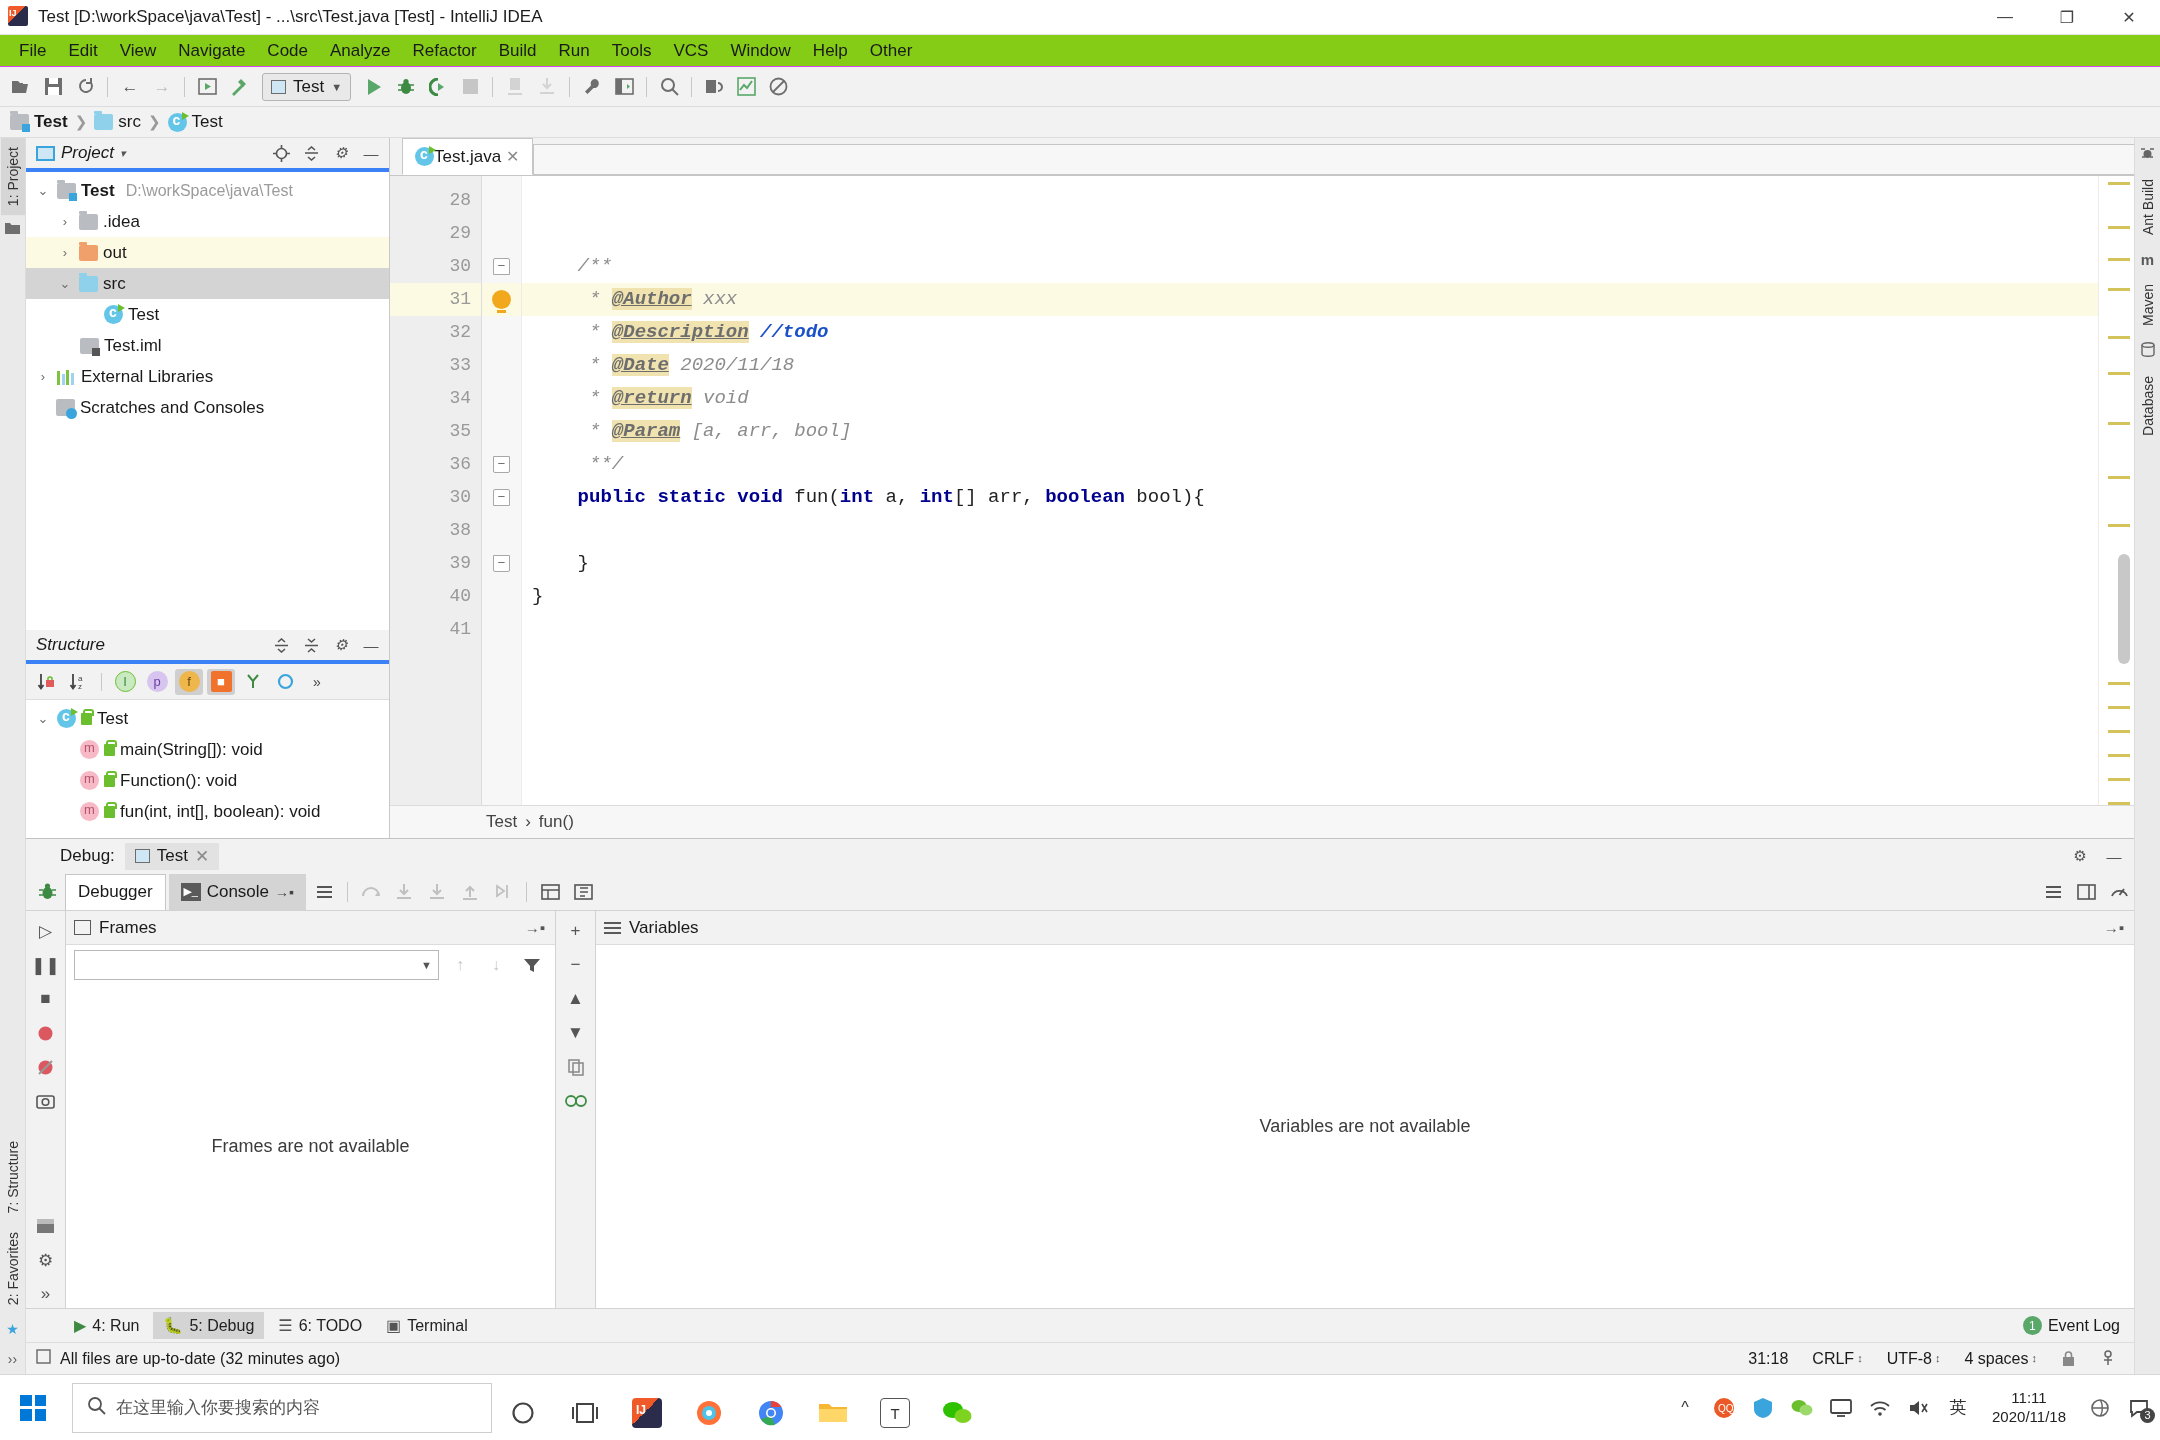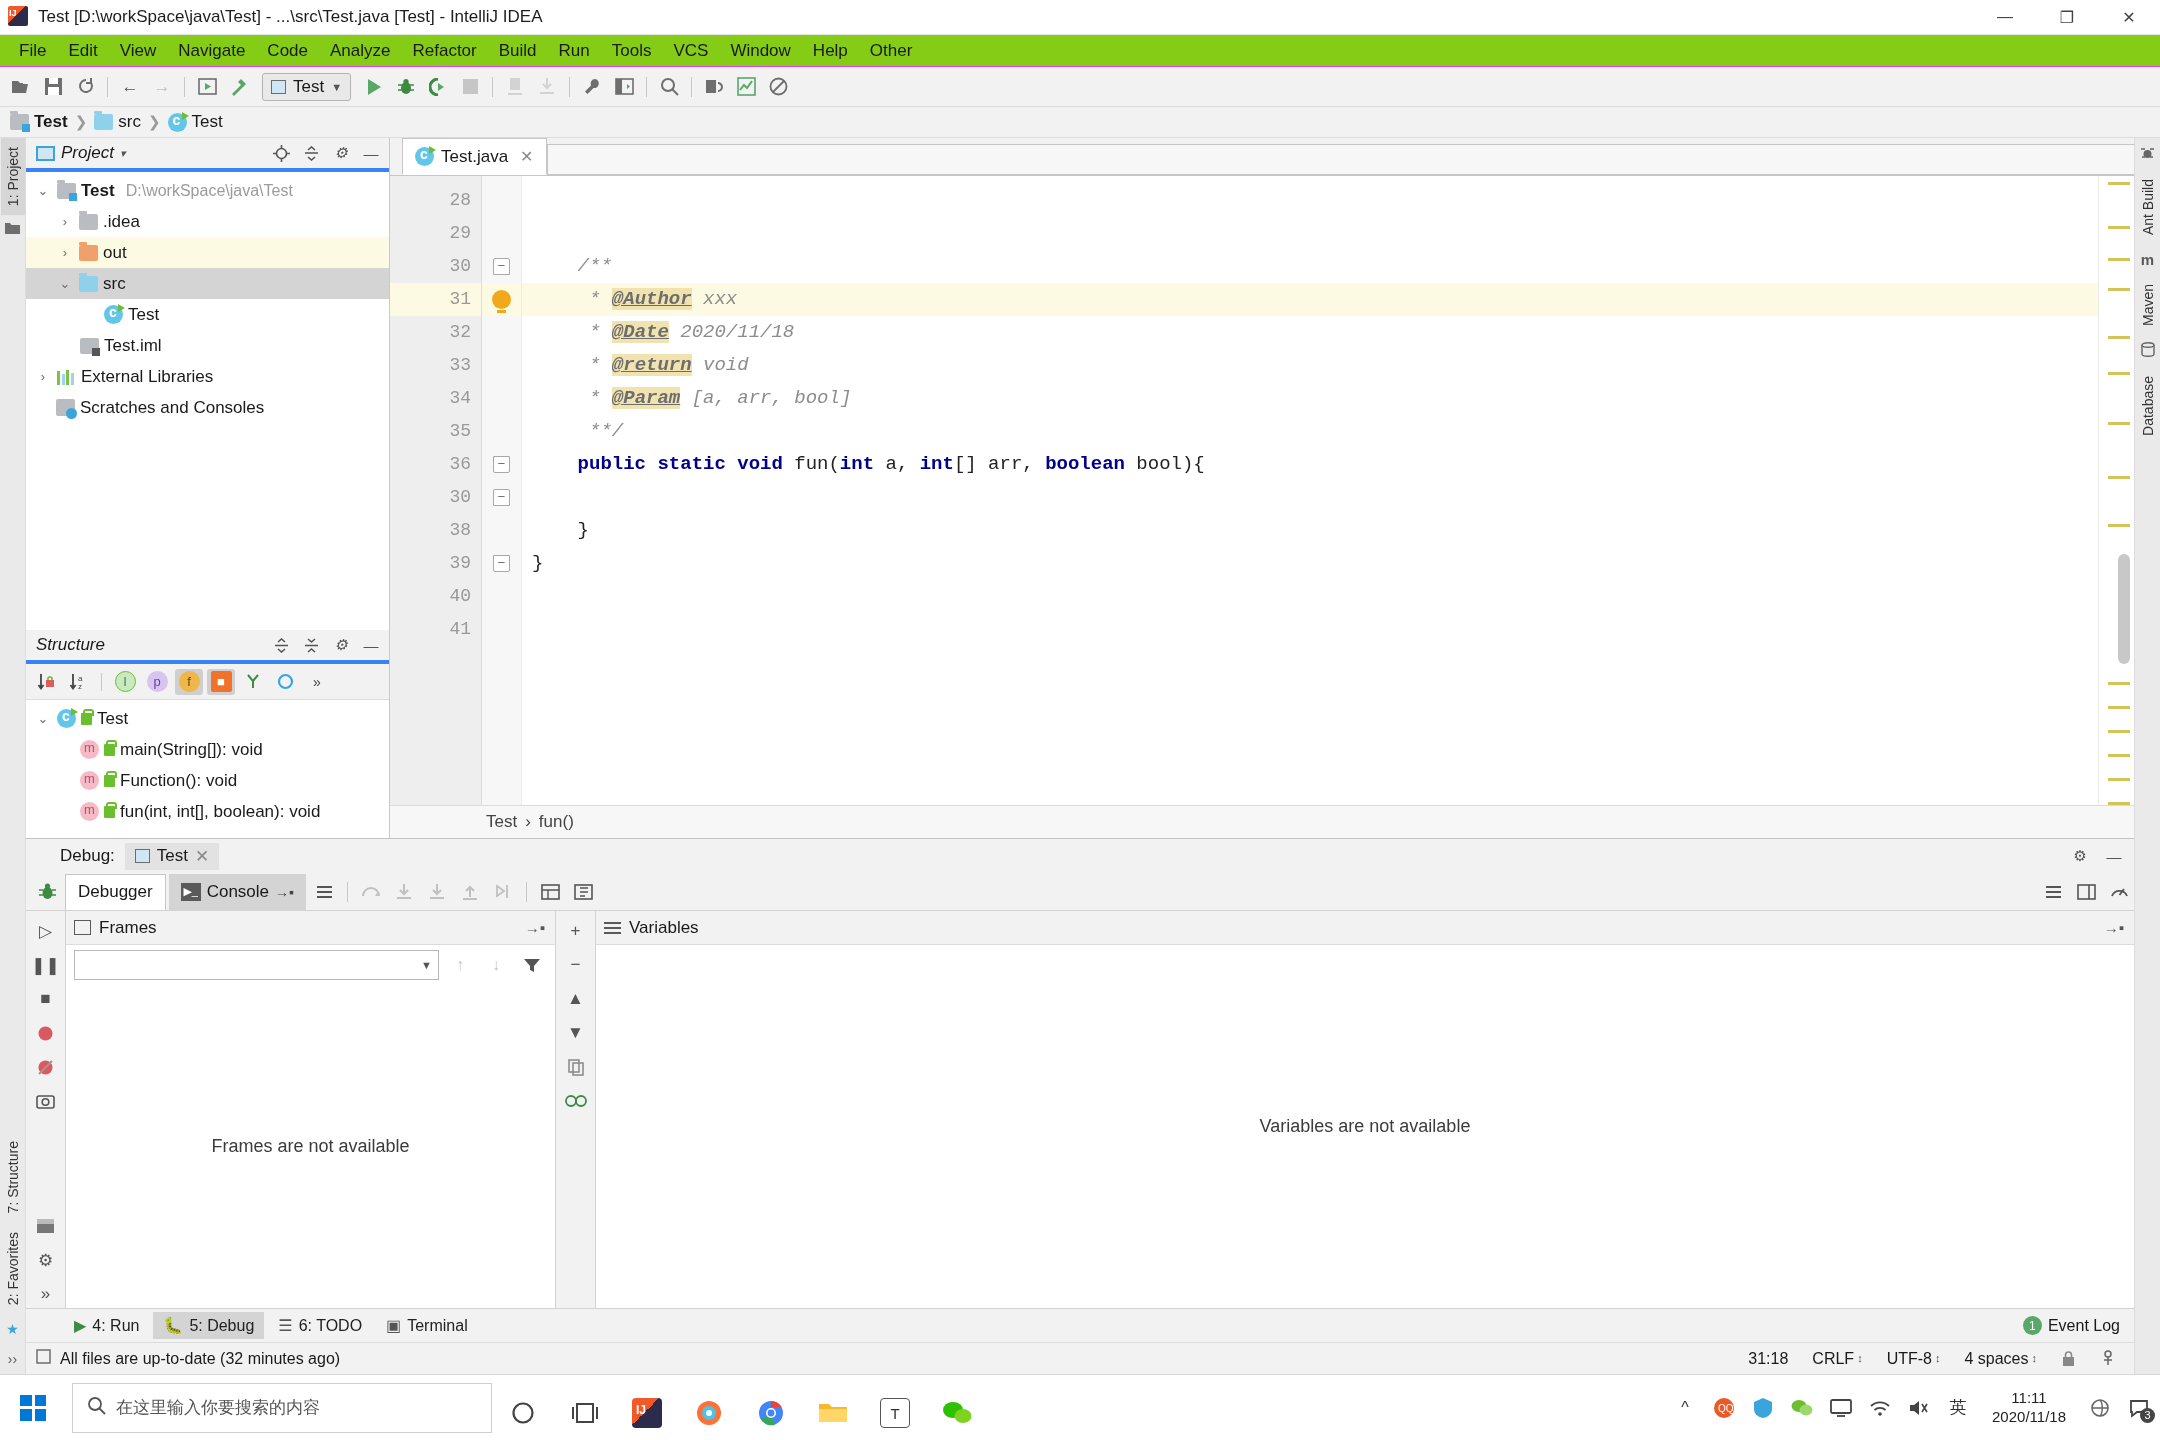--- a/index.html
+++ b/index.html
@@ -118,21 +118,21 @@
   .struct-tb{height:36px;display:flex;align-items:center;gap:4px;padding:0 6px;
              background:#f2f2f2;border-bottom:1px solid #dcdcdc;flex:0 0 36px;}
   .sbtn{width:28px;height:26px;display:flex;align-items:center;justify-content:center;font-size:14px;color:#444;border-radius:3px;}
   .sbtn.on{background:#cfcfcf;}
   .badge{width:21px;height:21px;border-radius:50%;display:flex;align-items:center;justify-content:center;font-size:13px;color:#fff;}
 
   
   .editor-col{flex:1 1 auto;display:flex;flex-direction:column;min-width:0;background:#fff;}
   .tabstrip{height:38px;background:#f2f2f2;display:flex;align-items:flex-end;flex:0 0 38px;
             border-bottom:1px solid #c6c6c6;}
-  .etab{height:37px;display:flex;align-items:center;gap:7px;padding:0 12px;background:#fff;
+  .etab{height:37px;display:flex;align-items:center;padding:0 12px;background:#fff;
         border:1px solid #c6c6c6;border-bottom:1px solid #fff;font-size:17px;margin-left:12px;}
   .etab .x{color:#8a8a8a;font-size:16px;margin-left:5px;}
   .tabfill{flex:1 1 auto;height:31px;border:1px solid #c6c6c6;border-right:none;background:#f7f7f7;margin-bottom:0;}
 
   .edit-area{flex:1 1 auto;display:flex;min-height:0;position:relative;overflow:hidden;
              font-family:"Liberation Mono",monospace;}
   .gutter{width:92px;flex:0 0 92px;background:#eeeeee;border-right:1px solid #dcdcdc;
           padding-top:8px;text-align:right;}
   .gline{height:33px;line-height:33px;font-size:18px;color:#999;padding-right:10px;position:relative;}
   .gline.hl{background:#fdfae3;}
@@ -624,20 +624,21 @@
                   <span class="foldbox end">−</span>
                 </div>
                 <div class="fline"></div>
                 <div class="fline"></div>
               </div>
             <div class="code" id="codebox">
                 <div class="cline">&nbsp;</div>
                 <div class="cline">&nbsp;</div>
                 <div class="cline"><span class="cmt">    /**</span></div>
                 <div class="cline hl"><span class="cmt">     * </span><span class="tag">@Author</span><span class="cmt"> xxx</span></div>
+                <div class="cline"><span class="cmt">     * </span><span class="tag">@Description</span><span class="cmt"> </span><span class="todo">//todo</span></div>
                 <div class="cline"><span class="cmt">     * </span><span class="tag">@Date</span><span class="cmt"> 2020/11/18</span></div>
                 <div class="cline"><span class="cmt">     * </span><span class="tag">@return</span><span class="cmt"> void</span></div>
                 <div class="cline"><span class="cmt">     * </span><span class="tag">@Param</span><span class="cmt"> [a, arr, bool]</span></div>
                 <div class="cline"><span class="cmt">     **/</span></div>
                 <div class="cline"><span class="kw">    public static void </span><span class="pl">fun(</span><span class="kw">int</span><span class="pl"> a, </span><span class="kw">int</span><span class="pl">[] arr, </span><span class="kw">boolean</span><span class="pl"> bool){</span></div>
                 <div class="cline">&nbsp;</div>
                 <div class="cline"><span class="pl">    }</span></div>
                 <div class="cline"><span class="pl">}</span></div>
                 <div class="cline">&nbsp;</div>
               </div>

